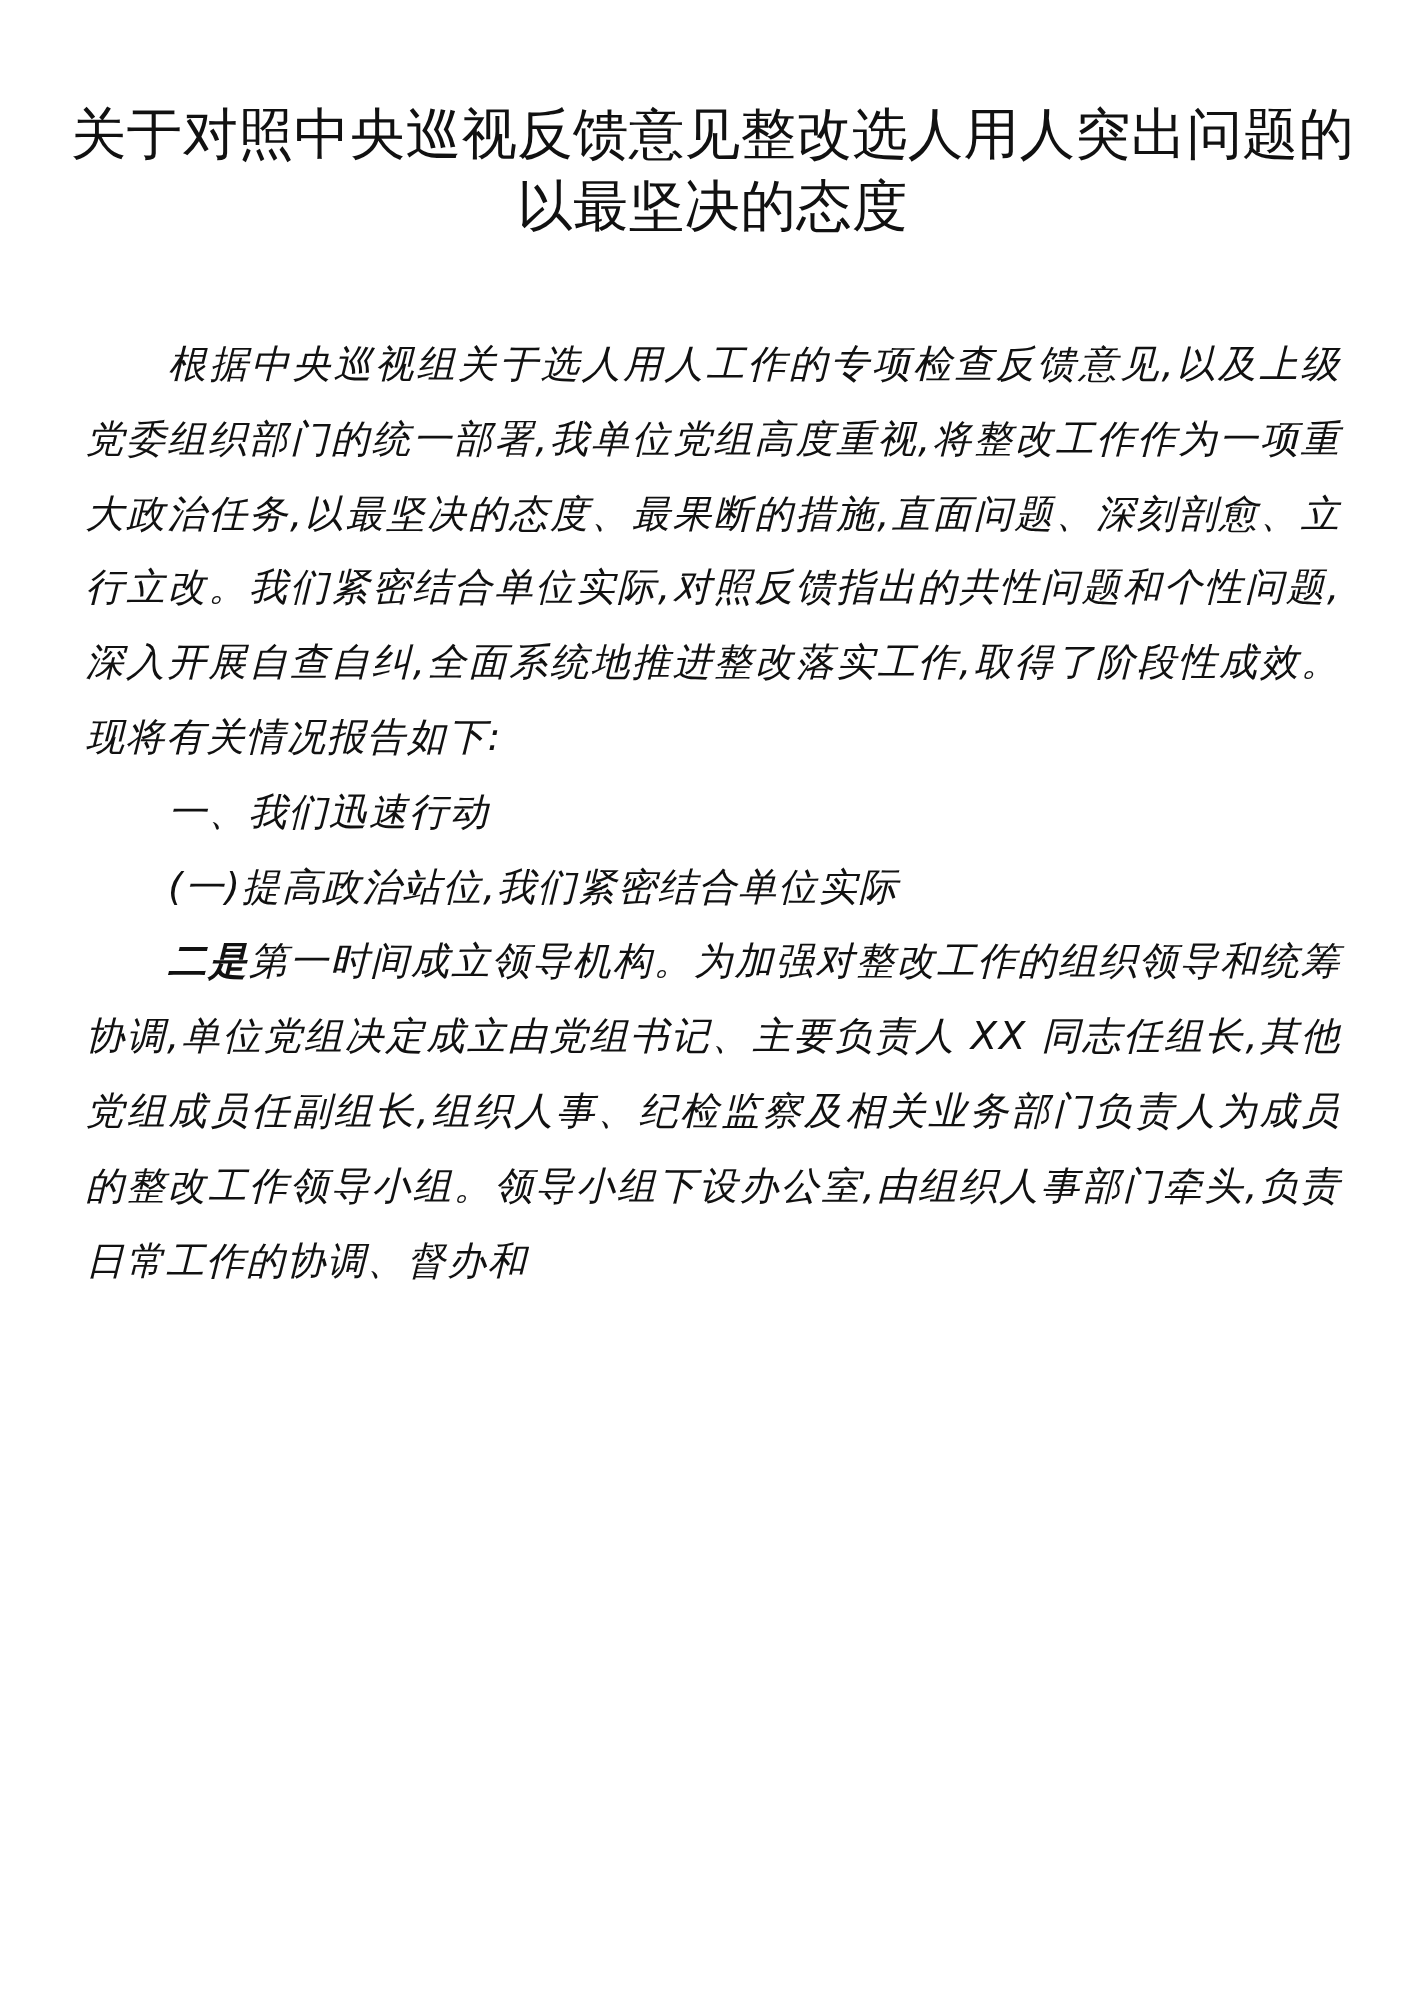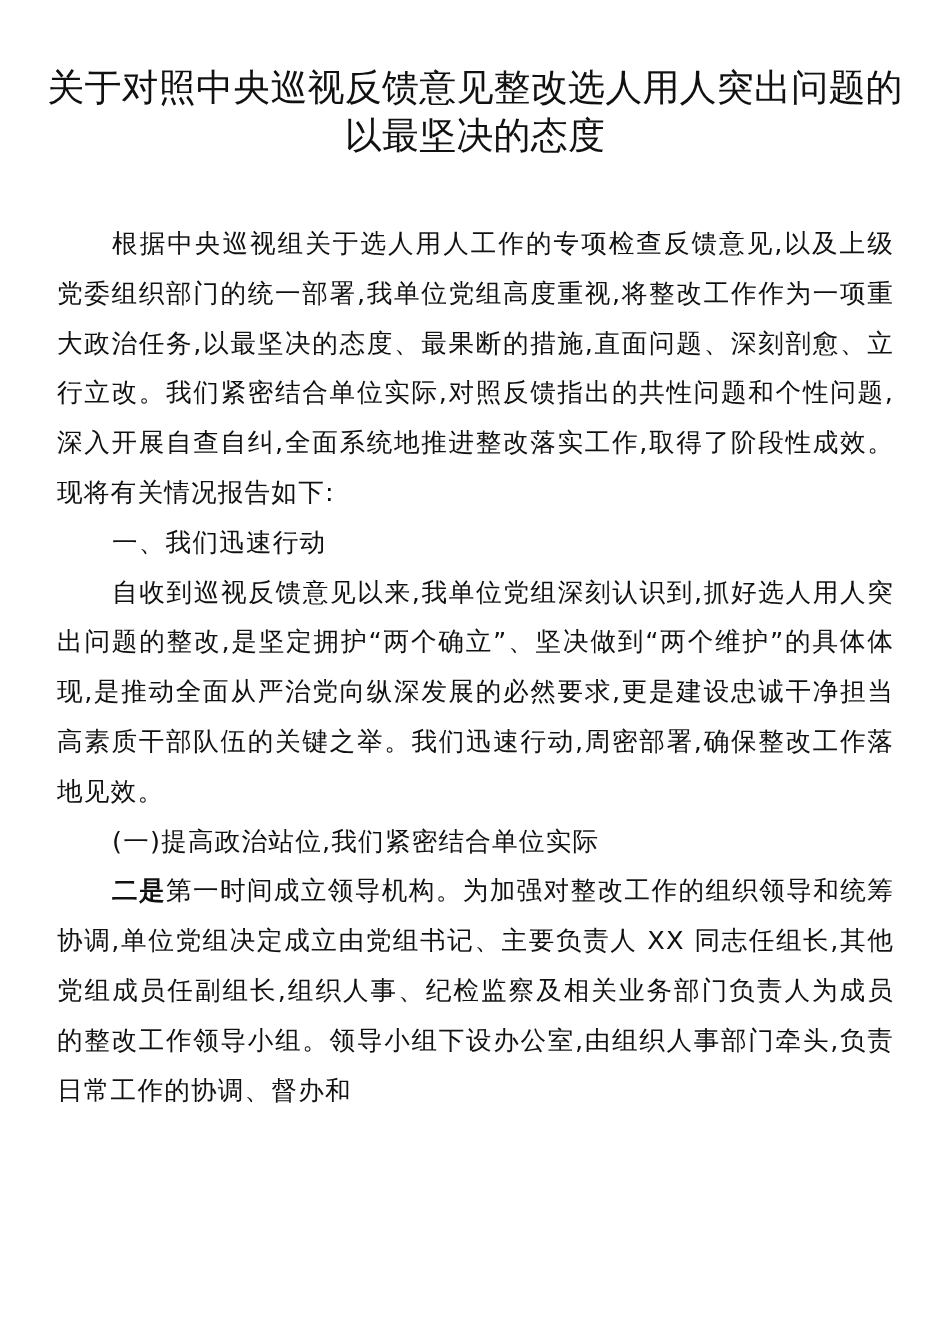--- a/index.html
+++ b/index.html
@@ -25,50 +25,49 @@
     position: absolute;
     left: 40px;
     width: 870px;
     top: 66px;
     text-align: center;
     font-size: 37px;
     line-height: 48px;
     font-weight: normal;
     letter-spacing: 0.2px;
     margin: 0;
-    font-family: Liberation Mono, monospace;
   }
   .body {
     position: absolute;
     left: 57px;
     top: 219px;
     width: 837px;
     font-size: 25.6px;
     line-height: 49.8px;
     text-align: justify;
     text-justify: inter-character;
     letter-spacing: 1.2px;
   }
   .body p {
     margin: 0;
     text-indent: 2.15em;
+    font-style: italic;
   }
   .lead {
     font-weight: bold;
   }
 </style>
 </head>
 <body>
 
 <div class="page">
   <h1 class="title">
     <div>关于对照中央巡视反馈意见整改选人用人突出问题的</div>
     <div>以最坚决的态度</div>
   </h1>
 
   <div class="body">
     <p>根据中央巡视组关于选人用人工作的专项检查反馈意见,以及上级党委组织部门的统一部署,我单位党组高度重视,将整改工作作为一项重大政治任务,以最坚决的态度、最果断的措施,直面问题、深刻剖愈、立行立改。我们紧密结合单位实际,对照反馈指出的共性问题和个性问题,深入开展自查自纠,全面系统地推进整改落实工作,取得了阶段性成效。现将有关情况报告如下:</p>
     <p>一、我们迅速行动</p>
-    <p>自收到巡视反馈意见以来,我单位党组深刻认识到,抓好选人用人突出问题的整改,是坚定拥护“两个确立”、坚决做到“两个维护”的具体体现,是推动全面从严治党向纵深发展的必然要求,更是建设忠诚干净担当高素质干部队伍的关键之举。我们迅速行动,周密部署,确保整改工作落地见效。</p>
     <p>(一)提高政治站位,我们紧密结合单位实际</p>
     <p><span class="lead">二是</span><span>第一时间成立领导机构。为加强对整改工作的组织领导和统筹协调,单位党组决定成立由党组书记、主要负责人 XX 同志任组长,其他党组成员任副组长,组织人事、纪检监察及相关业务部门负责人为成员的整改工作领导小组。领导小组下设办公室,由组织人事部门牵头,负责日常工作的协调、督办和</span></p>
   </div>
 </div>
 
 </body></html>

